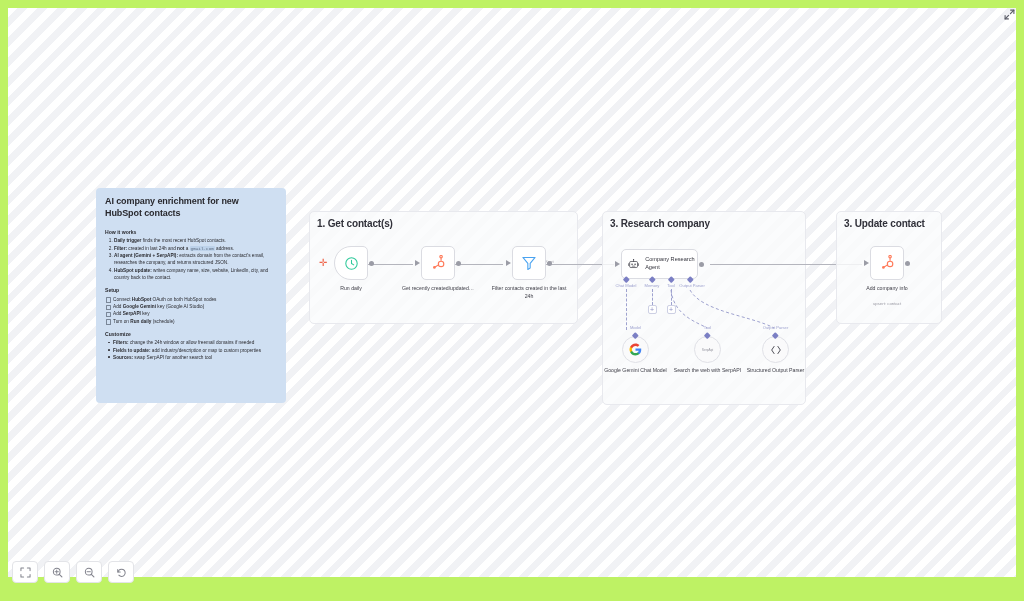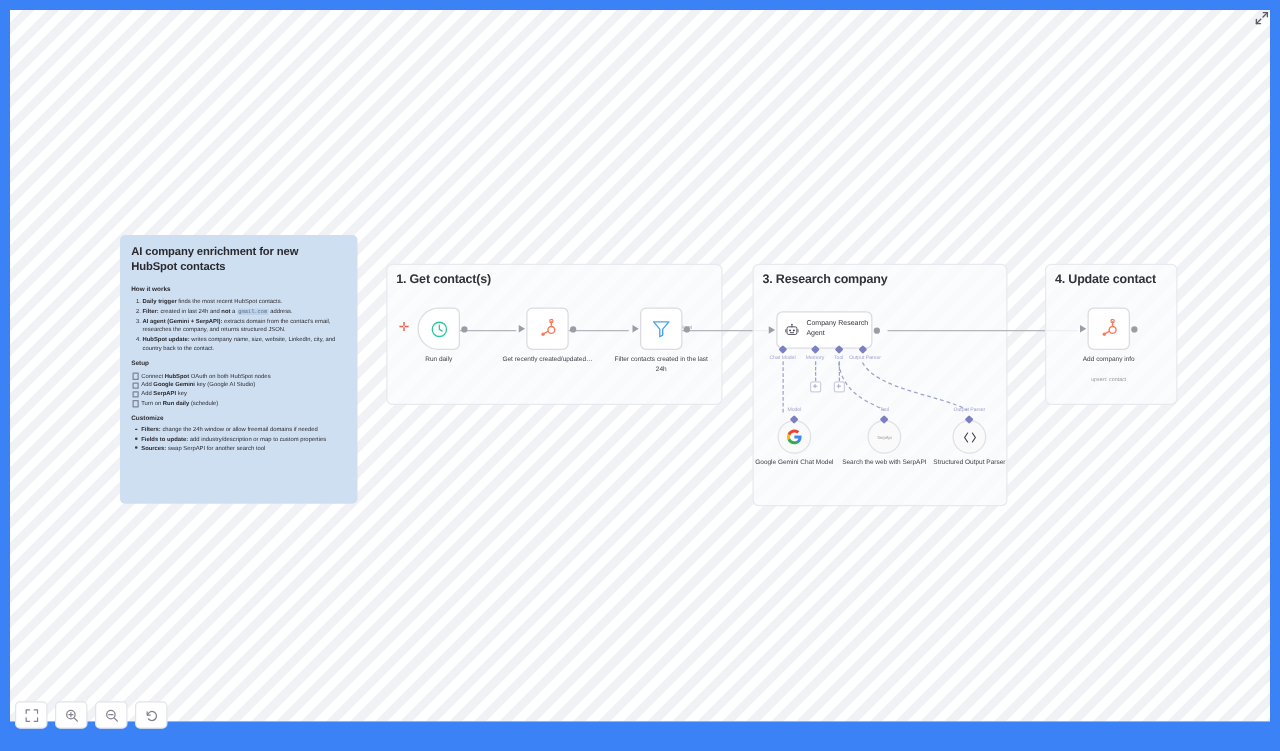--- a/index.html
+++ b/index.html
@@ -1,19 +1,19 @@
 <!DOCTYPE html>
 <html><head>
 <meta charset="utf-8">
 <style>
   * { box-sizing: border-box; margin:0; padding:0; }
   html,body { width:1024px; height:601px; overflow:hidden;
     font-family:"Liberation Sans", sans-serif; background:#f3f4f6; }
 
-  #app { position:relative; width:1024px; height:601px; background:#3b82f6; }
+  #app { position:relative; width:1024px; height:601px; background:#bef264; }
 
   
   #canvas {
     position:absolute; left:8px; top:8px; width:1008px; height:569px;
     background-color:#fbfbfc;
     background-image:repeating-linear-gradient(135deg,
         #ffffff 0px, #ffffff 7px,
         #f1f2f5 7px, #f1f2f5 14px);
     overflow:hidden;
   }
@@ -326,21 +326,21 @@
       <div class="sub-circle">
         <svg width="14" height="14" viewBox="0 0 22 22">
           <path d="M8 5.4 4.2 11 8 16.6" fill="none" stroke="#3c3c44" stroke-width="1.4" stroke-linecap="round" stroke-linejoin="round"></path>
           <path d="M14 5.4 17.8 11 14 16.6" fill="none" stroke="#3c3c44" stroke-width="1.4" stroke-linecap="round" stroke-linejoin="round"></path>
         </svg>
       </div>
       <div class="sub-label">Structured Output Parser</div>
     </div>
 
     <div class="group" style="left:828px; top:203px; width:106px; height:113px;">
-      <div class="group-title">4. Update contact</div>
+      <div class="group-title">3. Update contact</div>
     </div>
 
     <div class="node" style="left:862px; top:238px;">
       <div class="node-box">
         <div class="arrow-in"></div>
         <svg width="16" height="16" viewBox="0 0 24 24">
           <circle cx="16.6" cy="13.4" r="4.1" fill="none" stroke="#ff7a59" stroke-width="1.7"></circle>
           <circle cx="6.6" cy="18.6" r="2.0" fill="#ff7a59"></circle>
           <path d="M16.6 8V3.6" stroke="#ff7a59" stroke-width="1.7" stroke-linecap="round"></path>
           <circle cx="16.6" cy="2.6" r="1.9" fill="none" stroke="#ff7a59" stroke-width="1.6"></circle>

